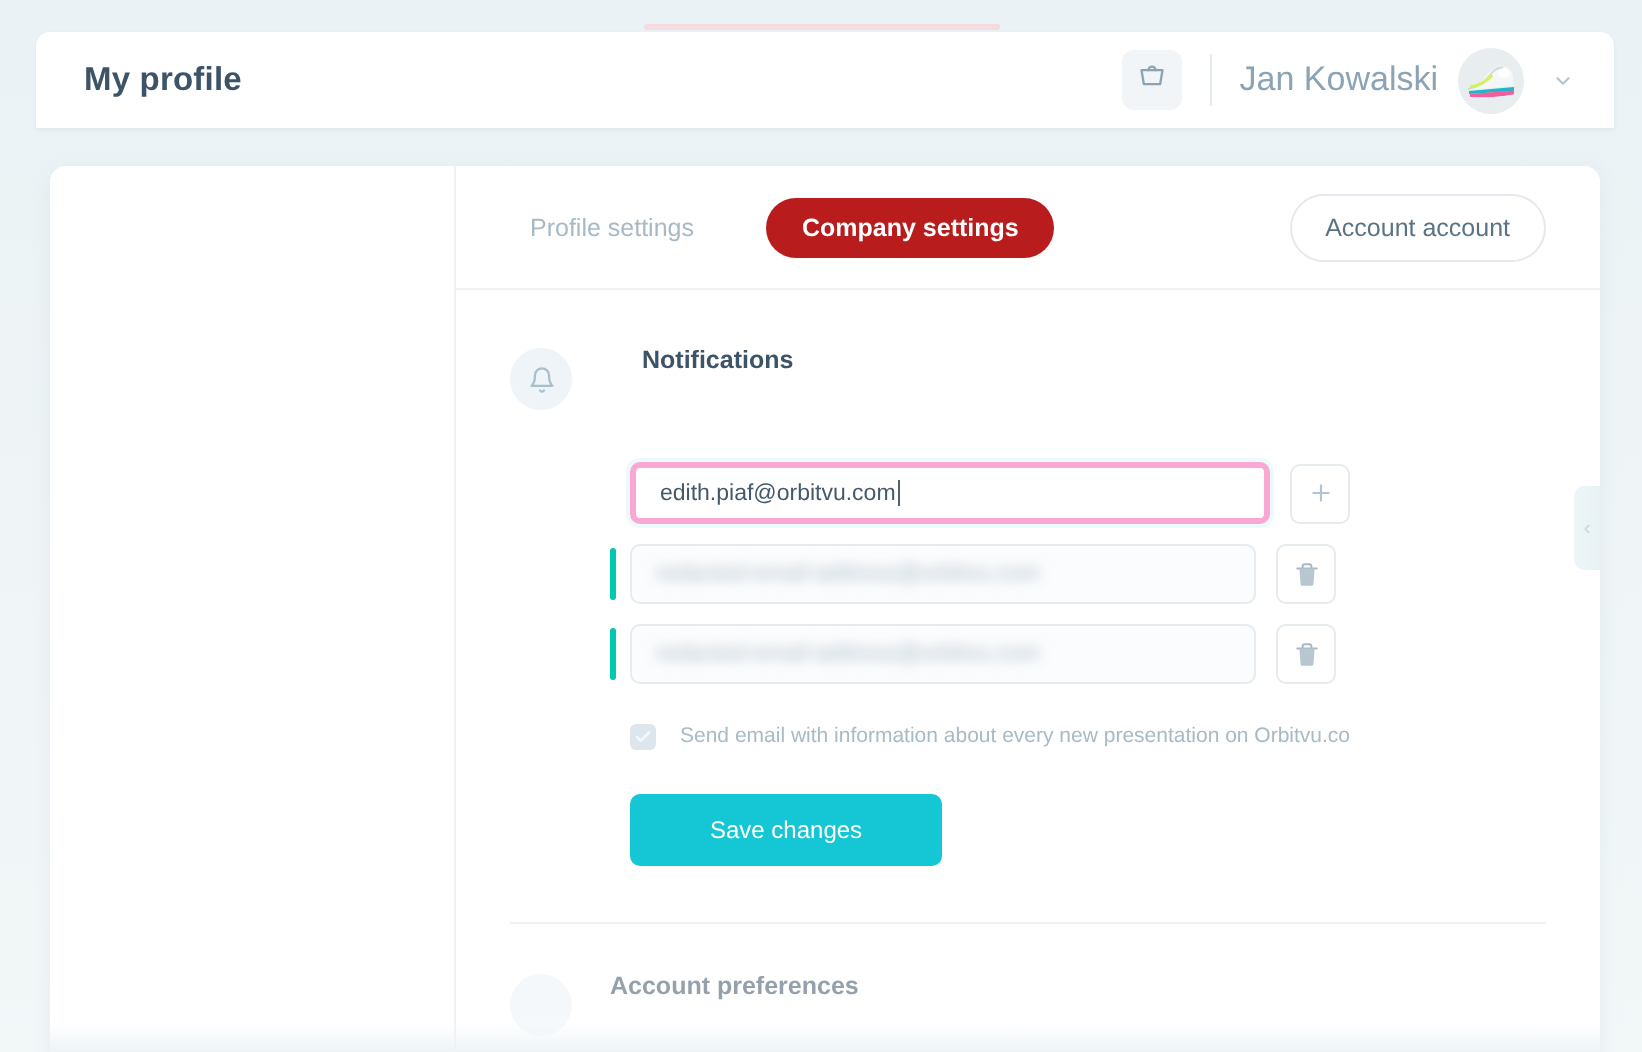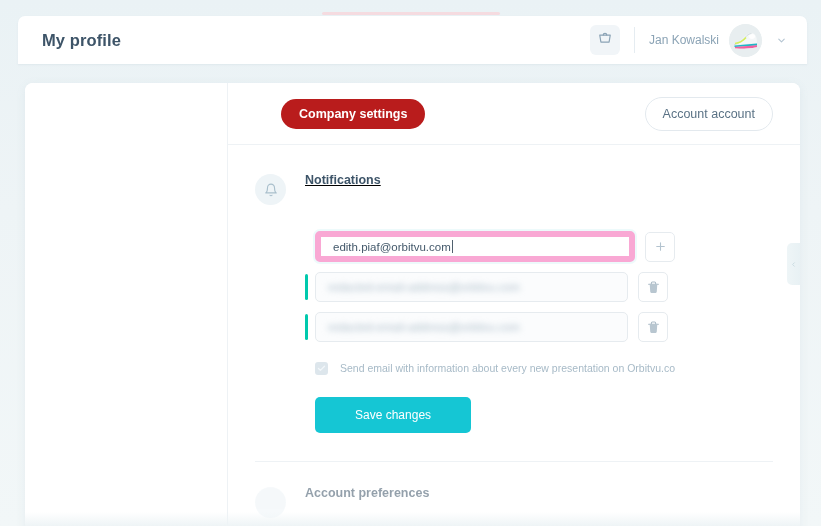--- a/index.html
+++ b/index.html
@@ -48,21 +48,21 @@
     background: #f1f5f8;
     display: flex; align-items: center; justify-content: center;
     cursor: pointer;
   }
   .divider-v {
     width: 1px; height: 26px;
     background: #e5ecf1;
     margin: 0 14px;
   }
   .user-name {
-    font-size: 12px;
+    font-size: 17px;
     color: #8ba3b5;
     margin-right: 10px;
     white-space: nowrap;
   }
   .avatar {
     width: 33px; height: 33px;
     border-radius: 50%;
     overflow: hidden;
     background: #e9eff0;
     position: relative;
@@ -138,21 +138,21 @@
     align-items: flex-start;
   }
   .sec-icon {
     width: 31px; height: 31px;
     border-radius: 50%;
     background: #eef4f7;
     display: flex; align-items: center; justify-content: center;
     flex: none;
     margin-top: 1px;
   }
-  .sec-text { margin-left: 19px; text-decoration: underline; }
+  .sec-text { margin-left: 35px; }
   .sec-title {
     font-size: 12.5px;
     font-weight: bold;
     color: #3d5468;
     margin-bottom: 5px;
   }
   .sec-desc {
     font-size: 11px;
     color: #9fb2c0;
     line-height: 1.35;
@@ -179,21 +179,21 @@
     border-radius: 5px;
     background: #fbfcfd;
     display: flex; align-items: center;
     padding: 0 12px;
     font-size: 11.5px;
     color: #5a7285;
     position: relative;
     flex: none;
   }
   .field.focused {
-    border: 6px solid #f9a8d4;
+    border: 3px solid #f9a8d4;
     background: #ffffff;
     box-shadow: 0 0 0 2px rgba(79,210,220,.10);
     width: 320px;
     height: 31px;
   }
   .field.focused .value { color: #44596b; }
   .caret {
     display: inline-block;
     width: 1px; height: 13px;
     background: #50606e;
@@ -326,20 +326,21 @@
     </div>
   </div>
 
   <div class="card">
 
     <div class="side-col"></div>
 
     <div class="content-col">
 
       <div class="tabs-row">
+        <div class="tab">Profile settings</div>
         <div class="tab active">Company settings</div>
         <button class="delete-btn">Account account</button>
       </div>
 
       <div class="section">
         <div class="sec-head">
           <div class="sec-icon">
             <svg width="14" height="14" viewBox="0 0 24 24" fill="none" stroke="#a9bfcc" stroke-width="1.9" stroke-linecap="round" stroke-linejoin="round">
               <path d="M18 8a6 6 0 1 0-12 0c0 7-3 9-3 9h18s-3-2-3-9"></path>
               <path d="M13.7 21a2 2 0 0 1-3.4 0"></path>

